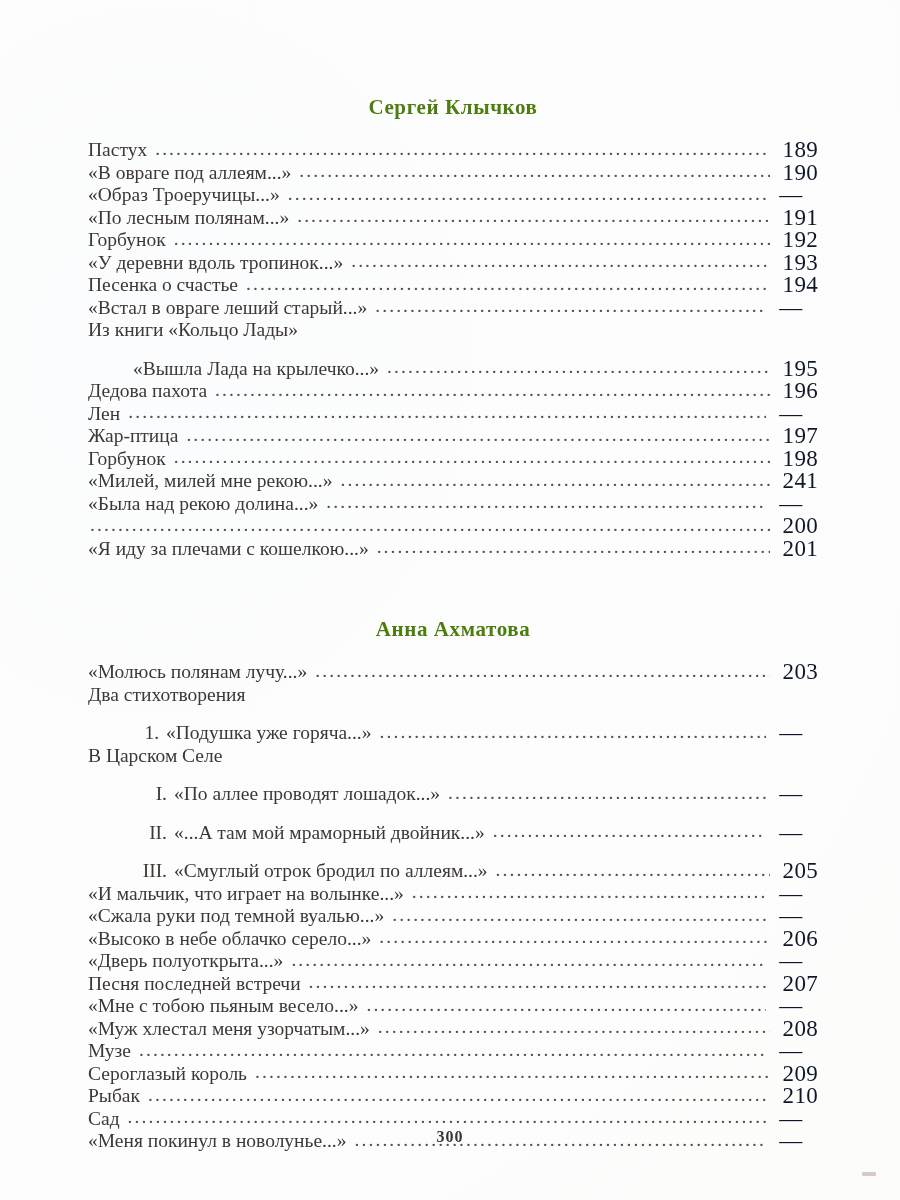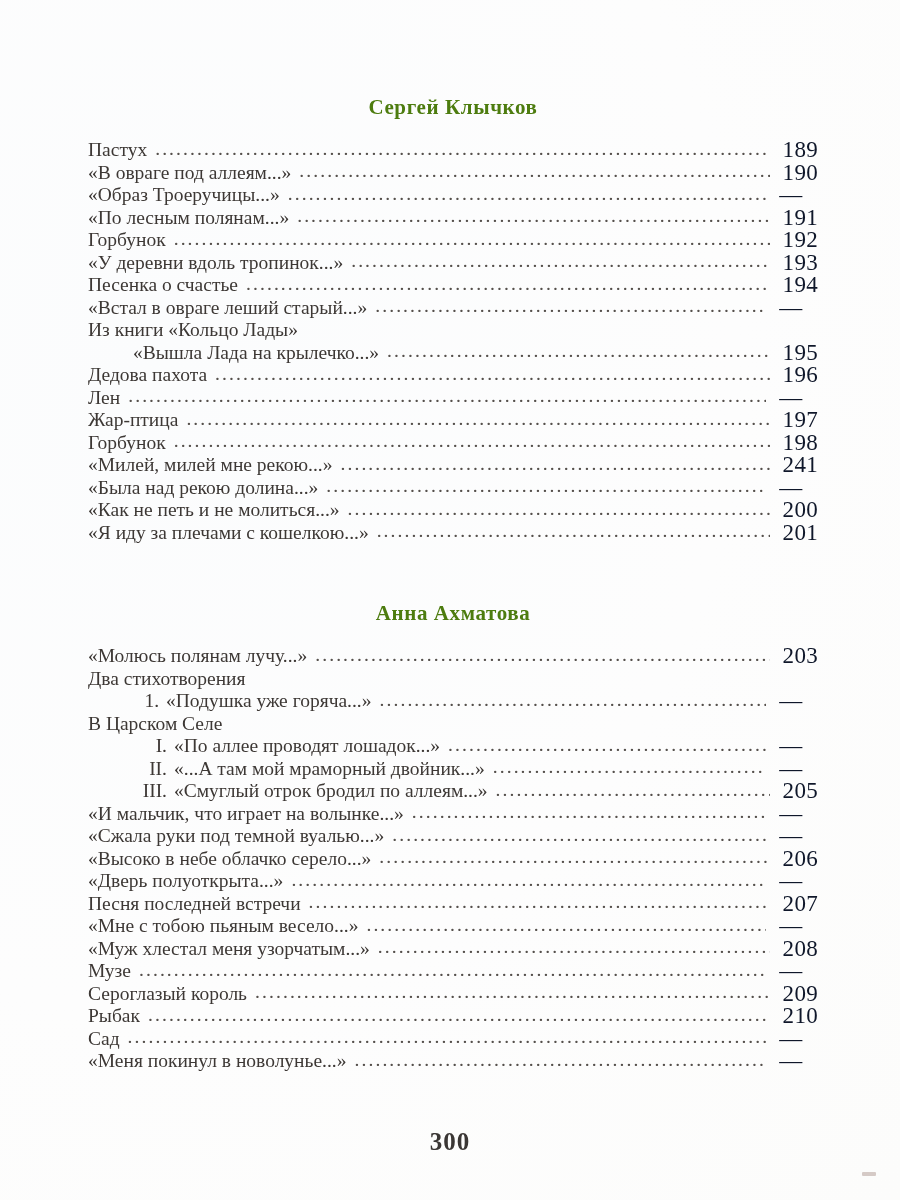--- a/index.html
+++ b/index.html
@@ -83,21 +83,21 @@
     font-size: 23px;
     color: #0f172a;
     letter-spacing: 0.3px;
   }
   .entry-page.dash {
     text-align: center;
     padding-right: 4px;
   }
 
   
-  .indent-1 { padding-left: 45px; }
+  .indent-1 { padding-left: 45px; margin-top: 16px; }
 
   
   .item-label {
     display: inline-block;
     text-align: right;
     padding-right: 7px;
   }
   .label-num   { width: 26px; }
   .label-roman { width: 34px; }
 
@@ -105,21 +105,21 @@
   .gap-after-heading { height: 19px; }
   .gap-before-heading { height: 44px; }
 
   
   .folio {
     position: absolute;
     left: 0;
     right: 0;
     top: 1128px;
     text-align: center;
-    font-size: 25px;
+    font-size: 16px;
     font-weight: bold;
     color: #3a3634;
     letter-spacing: 1px;
   }
 
   
   .speck {
     position: absolute;
     left: 862px;
     top: 1172px;
@@ -211,21 +211,20 @@
         <span class="entry-title"><span>«Милей, милей мне рекою...»</span></span>
         <span class="leader"></span>
         <span class="entry-page">241</span>
       </div>
       <div class="entry">
         <span class="entry-title"><span>«Была над рекою долина...»</span></span>
         <span class="leader"></span>
         <span class="entry-page dash">—</span>
       </div>
       <div class="entry">
-        <span class="entry-title"><span>«Как не петь и не молиться...»</span></span>
         <span class="leader"></span>
         <span class="entry-page">200</span>
       </div>
       <div class="entry">
         <span class="entry-title"><span>«Я иду за плечами с кошелкою...»</span></span>
         <span class="leader"></span>
         <span class="entry-page">201</span>
       </div>
       <div class="gap-before-heading" style="height: 57px;"></div>
       <div class="section-heading">Анна Ахматова</div>

